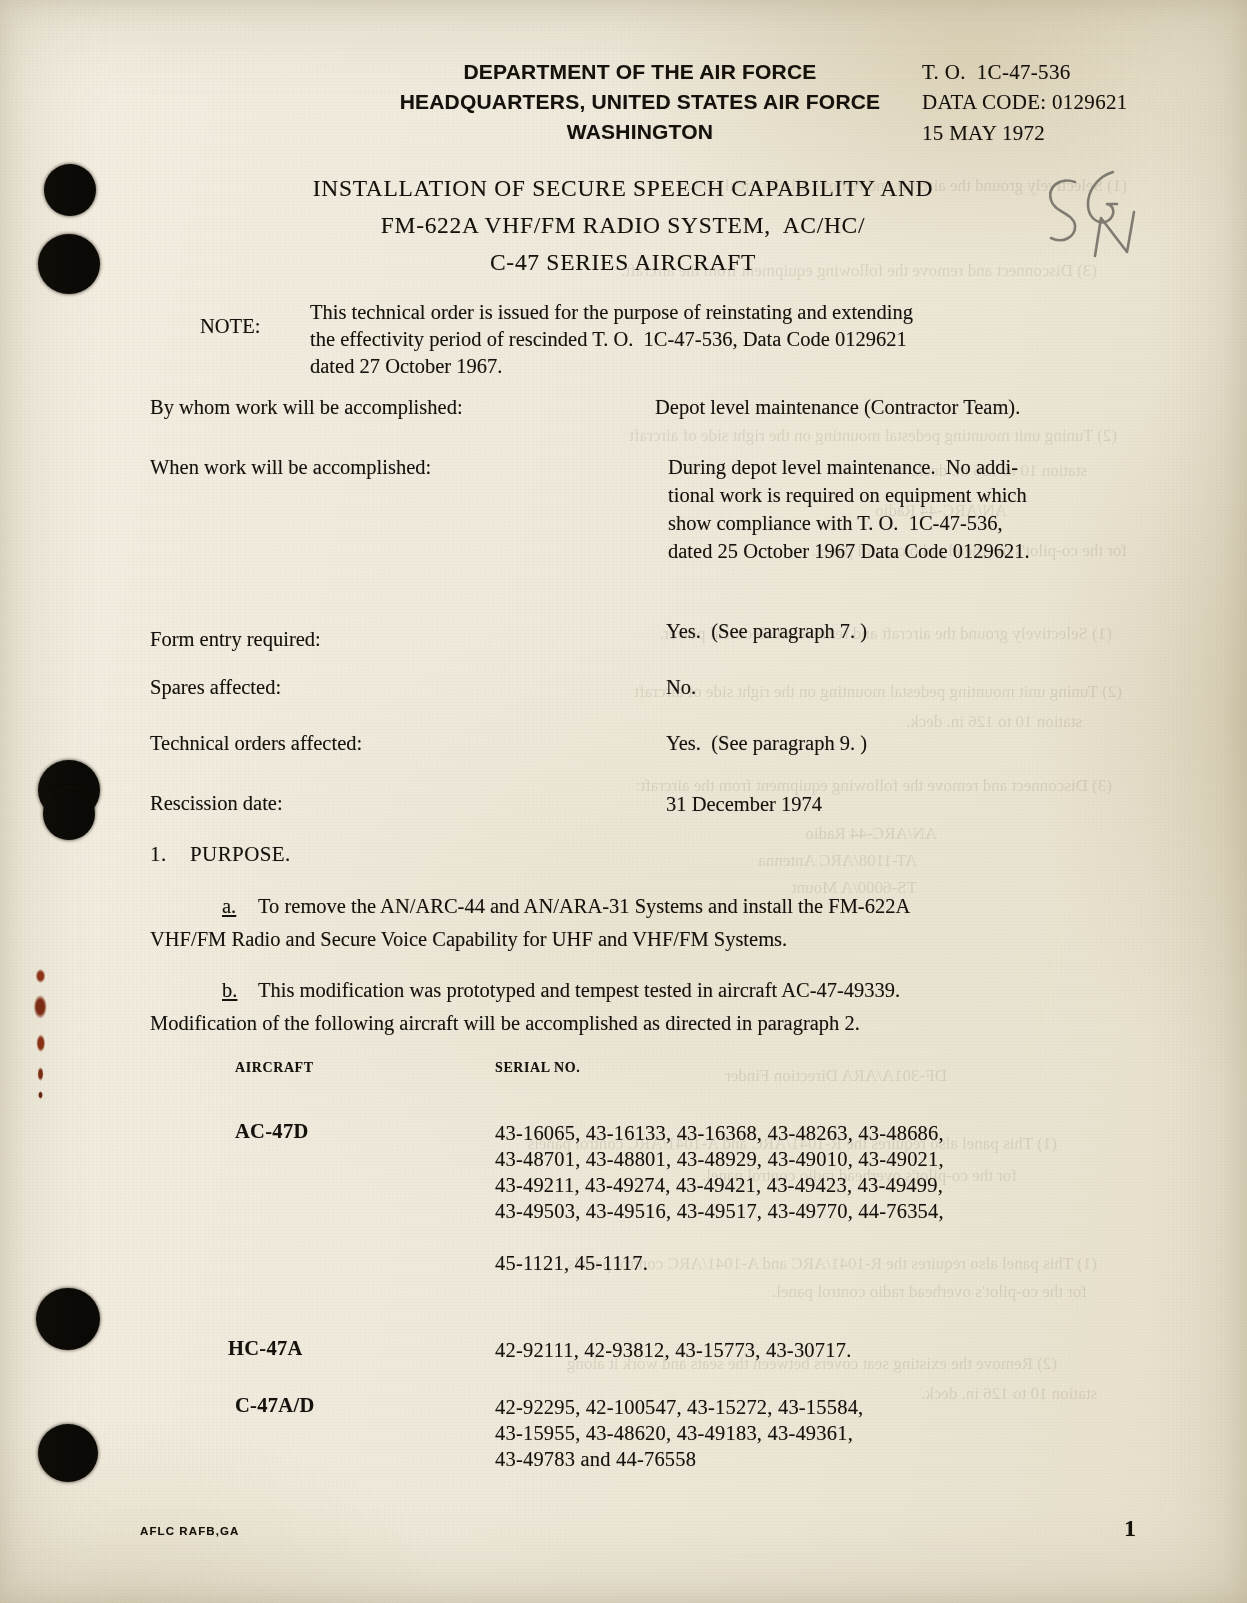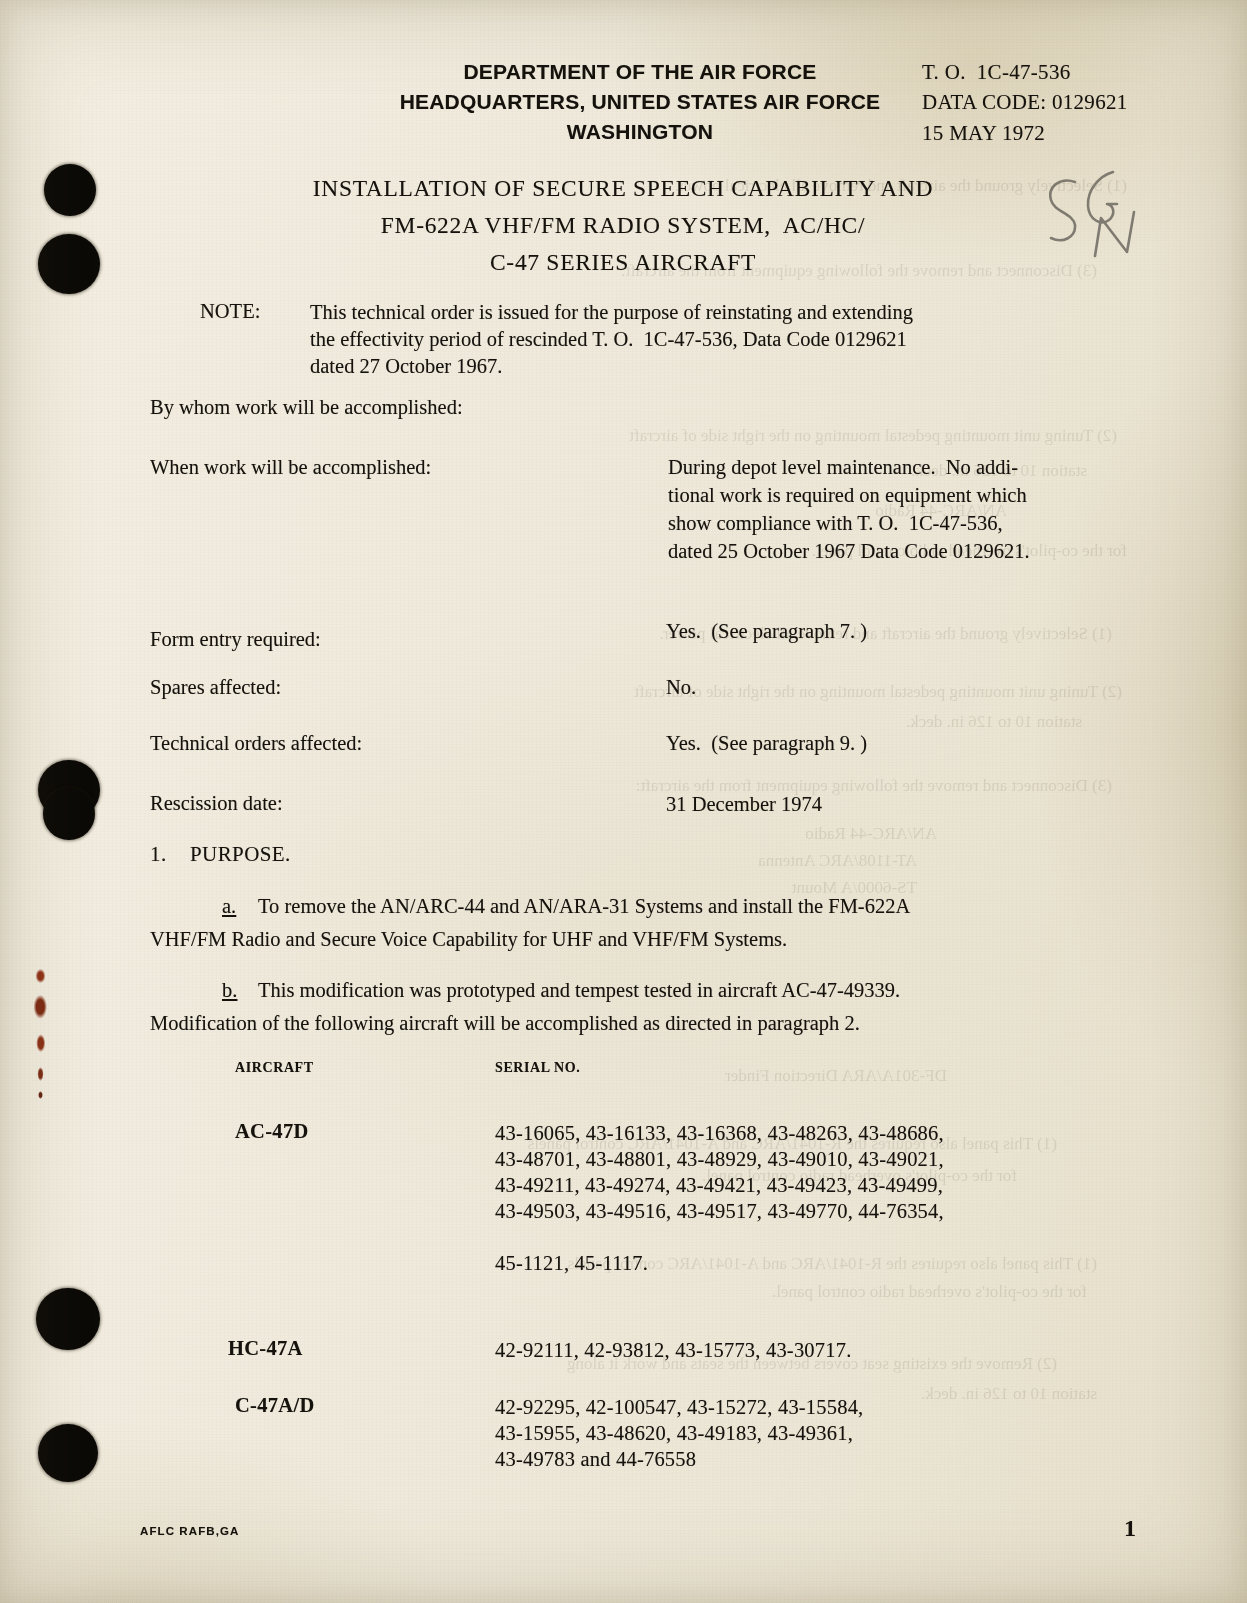--- a/index.html
+++ b/index.html
@@ -211,26 +211,27 @@
     <div class="t head-left" style="left:390px; top:120px; width:500px;">WASHINGTON</div>
 
     <div class="t head-right" style="left:922px; top:60px;">T. O.  1C-47-536</div>
     <div class="t head-right" style="left:922px; top:90px;">DATA CODE: 0129621</div>
     <div class="t head-right" style="left:922px; top:121px;">15 MAY 1972</div>
 
     <div class="t title" style="left:123px; top:175px; width:1000px;">INSTALLATION OF SECURE SPEECH CAPABILITY AND</div>
     <div class="t title" style="left:123px; top:212px; width:1000px;">FM-622A VHF/FM RADIO SYSTEM,  AC/HC/</div>
     <div class="t title" style="left:123px; top:249px; width:1000px;">C-47 SERIES AIRCRAFT</div>
 
-    <div class="t body" style="left:200px; top:298px;">NOTE:</div>
+    <div class="t body" style="left:200px; top:313px;">NOTE:</div>
     <div class="t body" style="left:310px; top:299px;">This technical order is issued for the purpose of reinstating and extending</div>
     <div class="t body" style="left:310px; top:326px;">the effectivity period of rescinded T. O.  1C-47-536, Data Code 0129621</div>
     <div class="t body" style="left:310px; top:353px;">dated 27 October 1967.</div>
 
     <div class="t label" style="left:150px; top:396px;">By whom work will be accomplished:</div>
+    <div class="t value" style="left:655px; top:396px;">Depot level maintenance (Contractor Team).</div>
 
     <div class="t label" style="left:150px; top:456px;">When work will be accomplished:</div>
     <div class="t value" style="left:668px; top:456px;">During depot level maintenance.  No addi-</div>
     <div class="t value" style="left:668px; top:484px;">tional work is required on equipment which</div>
     <div class="t value" style="left:668px; top:512px;">show compliance with T. O.  1C-47-536,</div>
     <div class="t value" style="left:668px; top:540px;">dated 25 October 1967 Data Code 0129621.</div>
 
     <div class="t label" style="left:150px; top:620px;margin-top:8px;">Form entry required:</div>
     <div class="t value" style="left:666px; top:620px;">Yes.  (See paragraph 7. )</div>
 

